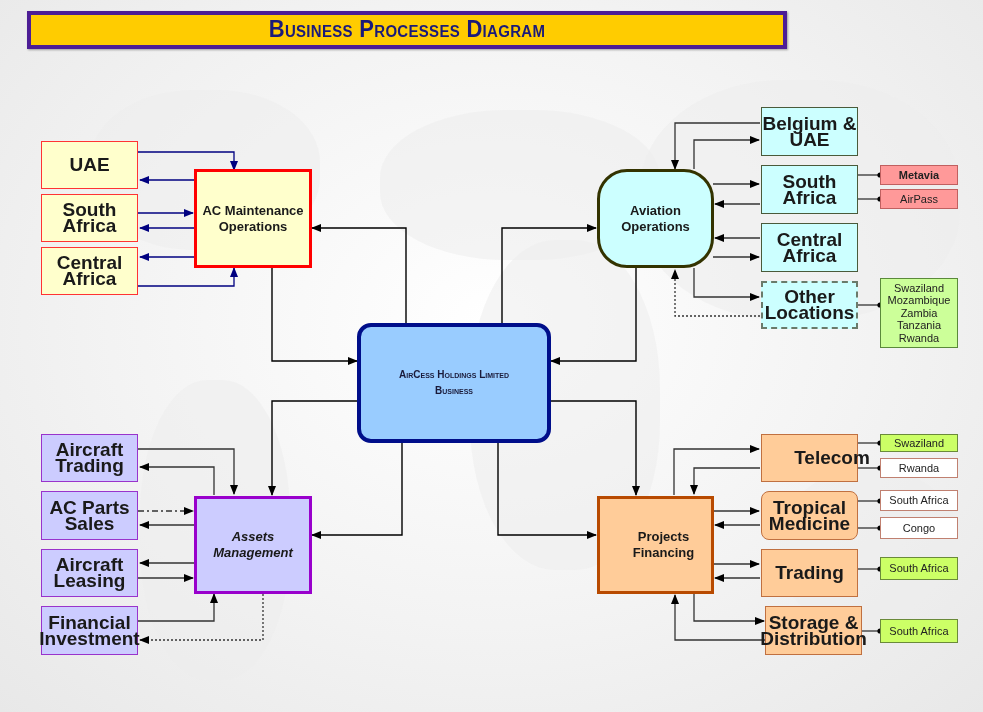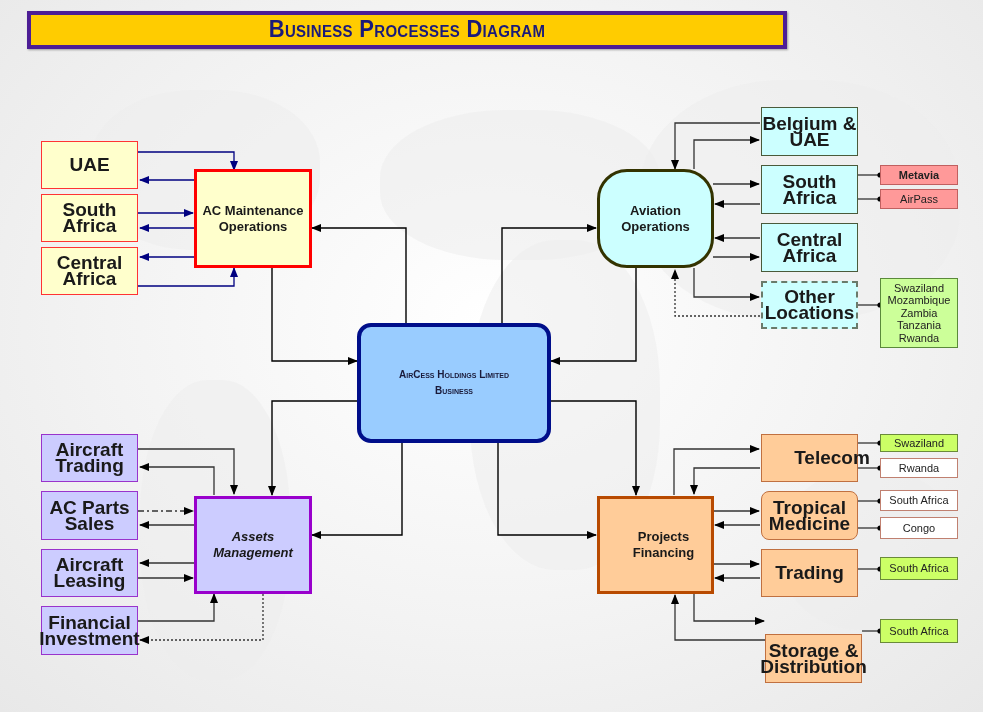--- a/index.html
+++ b/index.html
@@ -166,20 +166,20 @@
 Leasing</div>
 <div class="box sub" style="left:41px;top:606px;width:97px;height:49px;background:#ccccff;border-color:#9933cc;">Financial
 Investment</div>
 
 <div class="box main" style="left:597px;top:496px;width:117px;height:98px;background:#ffcc99;border-color:#b84a00;padding-left:16px;">Projects
 Financing</div>
 <div class="box sub" style="left:761px;top:434px;width:97px;height:48px;background:#ffcc99;border-color:#c07040;padding-left:45px;">Telecom</div>
 <div class="box sub" style="left:761px;top:491px;width:97px;height:49px;background:#ffcc99;border-color:#c07040;border-radius:8px;">Tropical
 Medicine</div>
 <div class="box sub" style="left:761px;top:549px;width:97px;height:48px;background:#ffcc99;border-color:#c07040;">Trading</div>
-<div class="box sub" style="left:765px;top:606px;width:97px;height:49px;background:#ffcc99;border-color:#c07040;margin-top:28px;">Storage &amp;
+<div class="box sub" style="left:765px;top:606px;width:97px;height:49px;background:#ffcc99;border-color:#c07040;">Storage &amp;
 Distribution</div>
 <div class="box tag" style="left:880px;top:434px;width:78px;height:18px;background:#ccff66;border-color:#6a8a3a;">Swaziland</div>
 <div class="box tag" style="left:880px;top:458px;width:78px;height:20px;background:#ffffff;border-color:#c08070;">Rwanda</div>
 <div class="box tag" style="left:880px;top:490px;width:78px;height:21px;background:#ffffff;border-color:#c08070;">South Africa</div>
 <div class="box tag" style="left:880px;top:517px;width:78px;height:22px;background:#ffffff;border-color:#c08070;">Congo</div>
 <div class="box tag" style="left:880px;top:557px;width:78px;height:23px;background:#ccff66;border-color:#6a8a3a;">South Africa</div>
 <div class="box tag" style="left:880px;top:619px;width:78px;height:24px;background:#ccff66;border-color:#6a8a3a;">South Africa</div>
 
 </body></html>

